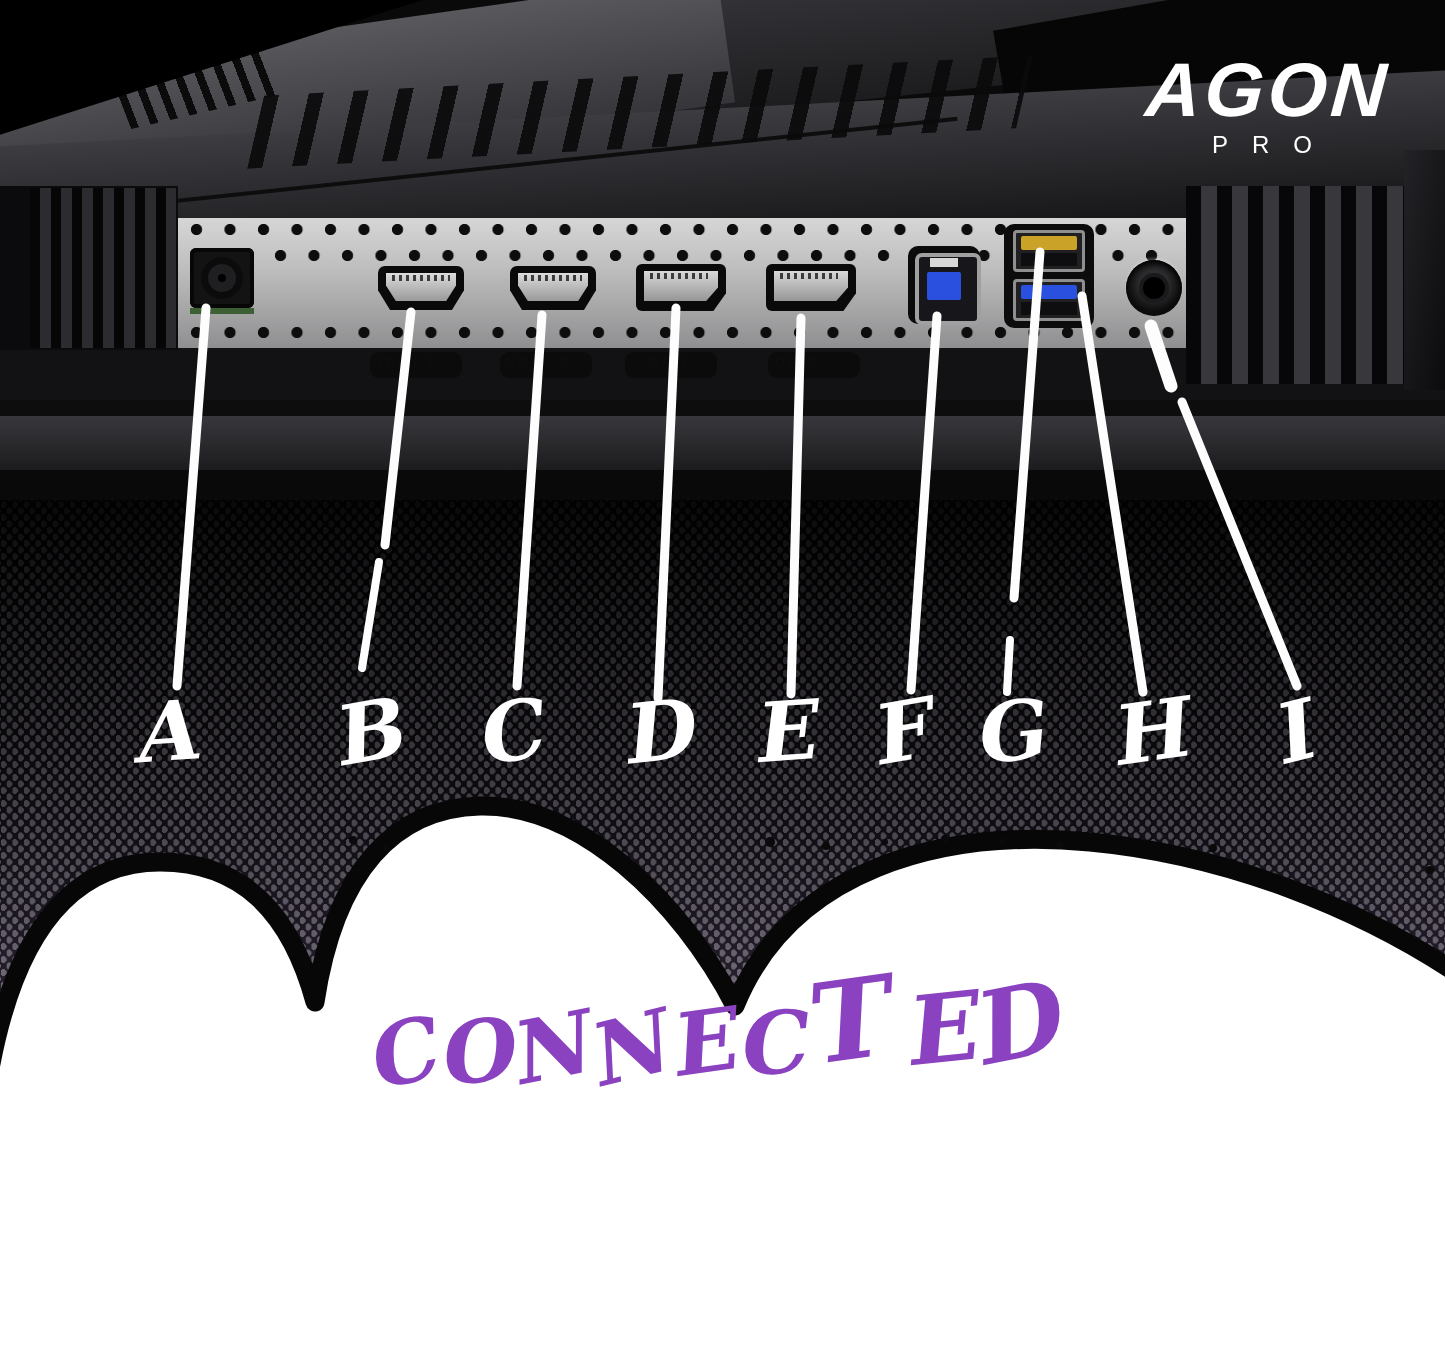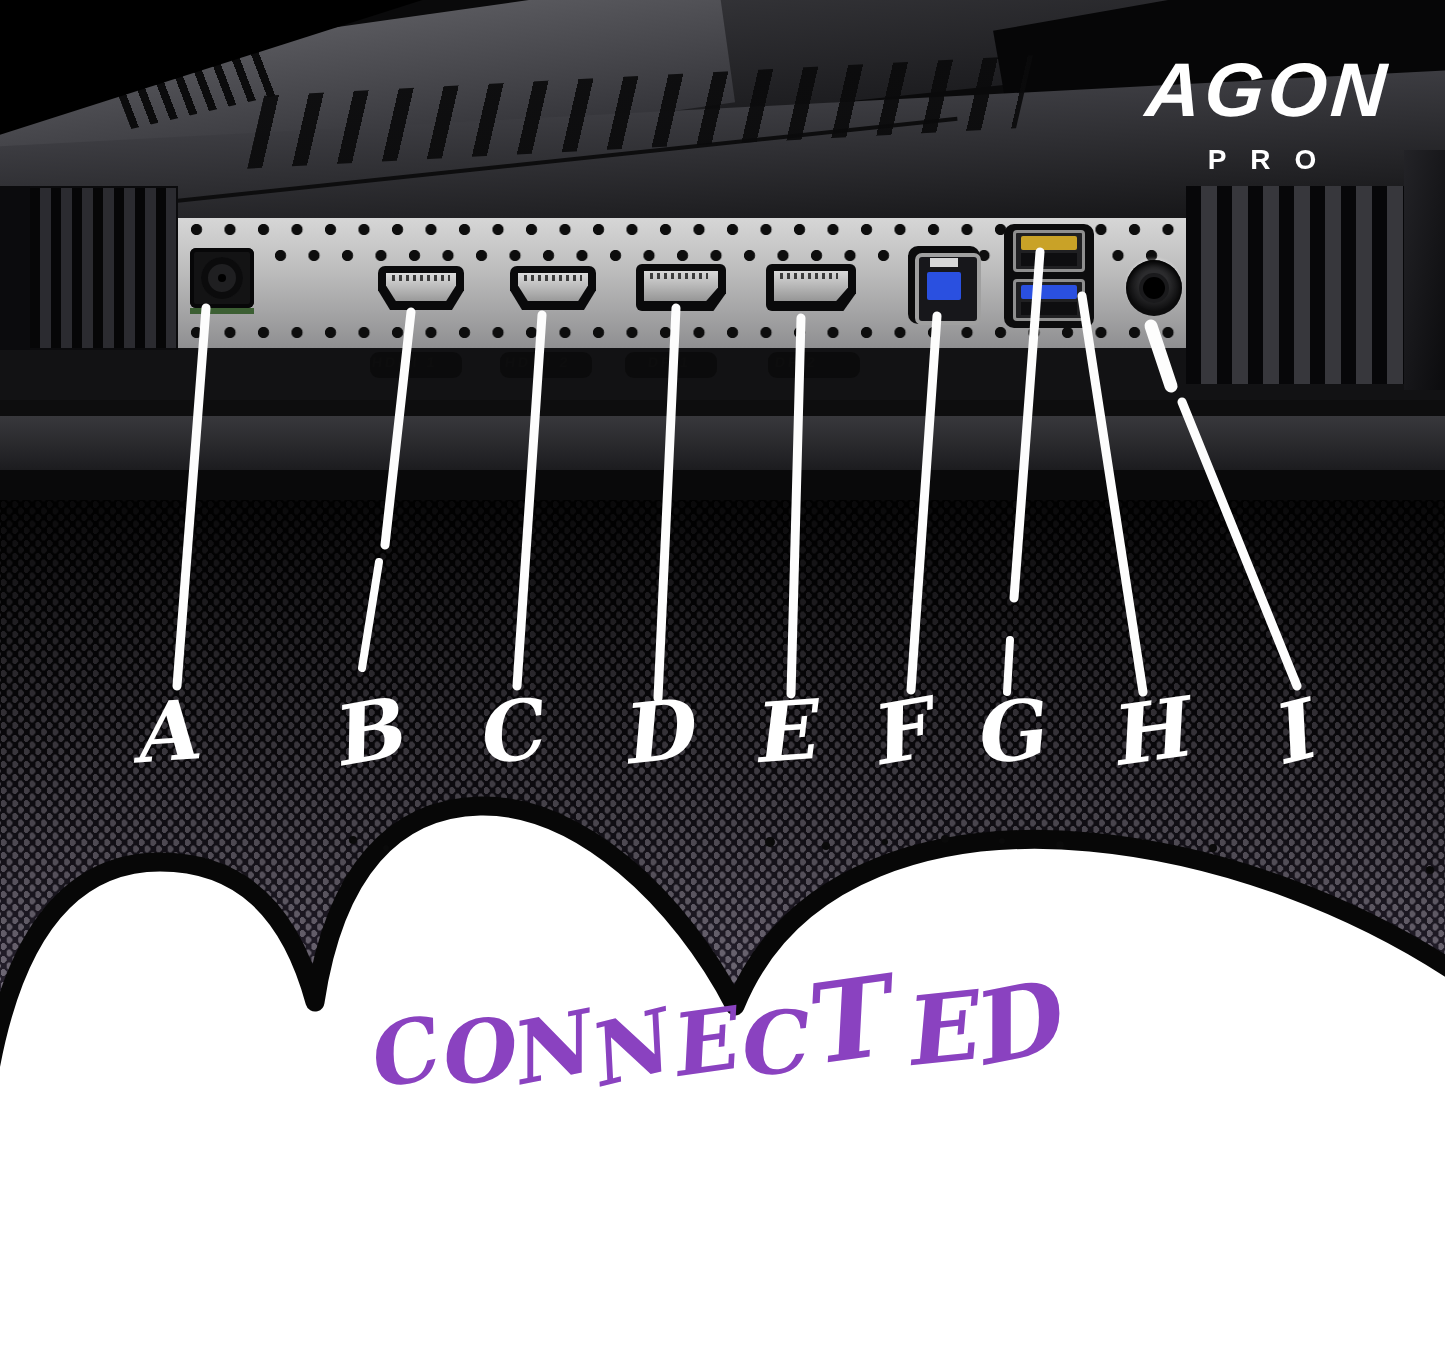--- a/index.html
+++ b/index.html
@@ -16,21 +16,21 @@
   .tp-black-tr{left:1000px;top:-10px;width:460px;height:120px;background:#060607;transform:rotate(-10deg);}
   .grille-small{left:118px;top:52px;width:150px;height:62px;transform:rotate(-13deg) skewX(8deg);
       background:repeating-linear-gradient(90deg,#0b0b0c 0 8px,rgba(0,0,0,0) 8px 20px);}
   .grille-wide{left:255px;top:76px;width:770px;height:72px;transform:rotate(-3deg) skewX(-16deg);
       background:repeating-linear-gradient(90deg,#0a0a0b 0 15px,rgba(0,0,0,0) 15px 45px);opacity:.92;}
   .tp-seam{left:-20px;top:168px;width:980px;height:4px;background:#0d0d0e;transform:rotate(-6deg);}
 
   
   .logo{left:1118px;top:52px;width:300px;text-align:center;color:#fff;z-index:3;}
   .logo .name{font-size:76px;font-weight:bold;letter-spacing:4px;line-height:1;font-family:"Liberation Sans",sans-serif;font-style:italic;transform:skewX(-4deg);}
-  .logo .sub{font-size:28px;font-weight:bold;letter-spacing:24px;margin-top:16px;padding-left:12px;}
+  .logo .sub{font-size:24px;font-weight:normal;letter-spacing:24px;margin-top:3px;padding-left:12px;}
 
   
   .left-block{left:0;top:186px;width:178px;height:164px;background:#0b0b0d;z-index:2;}
   .left-slats{left:30px;top:188px;width:146px;height:160px;z-index:2;
       background:repeating-linear-gradient(90deg,#060607 0 10px,#2b2b30 10px 21px);}
   .right-vents{left:1186px;top:186px;width:226px;height:198px;z-index:2;
       background:repeating-linear-gradient(90deg,#070709 0 15px,#37373c 15px 31px);}
   .right-edge{left:1404px;top:150px;width:45px;height:240px;background:linear-gradient(100deg,#232327,#0a0a0c);z-index:2;}
   .band1{left:0;top:348px;width:1445px;height:52px;background:#121214;z-index:1;}
   .band2{left:0;top:400px;width:1445px;height:16px;background:#0d0d0e;z-index:1;}

